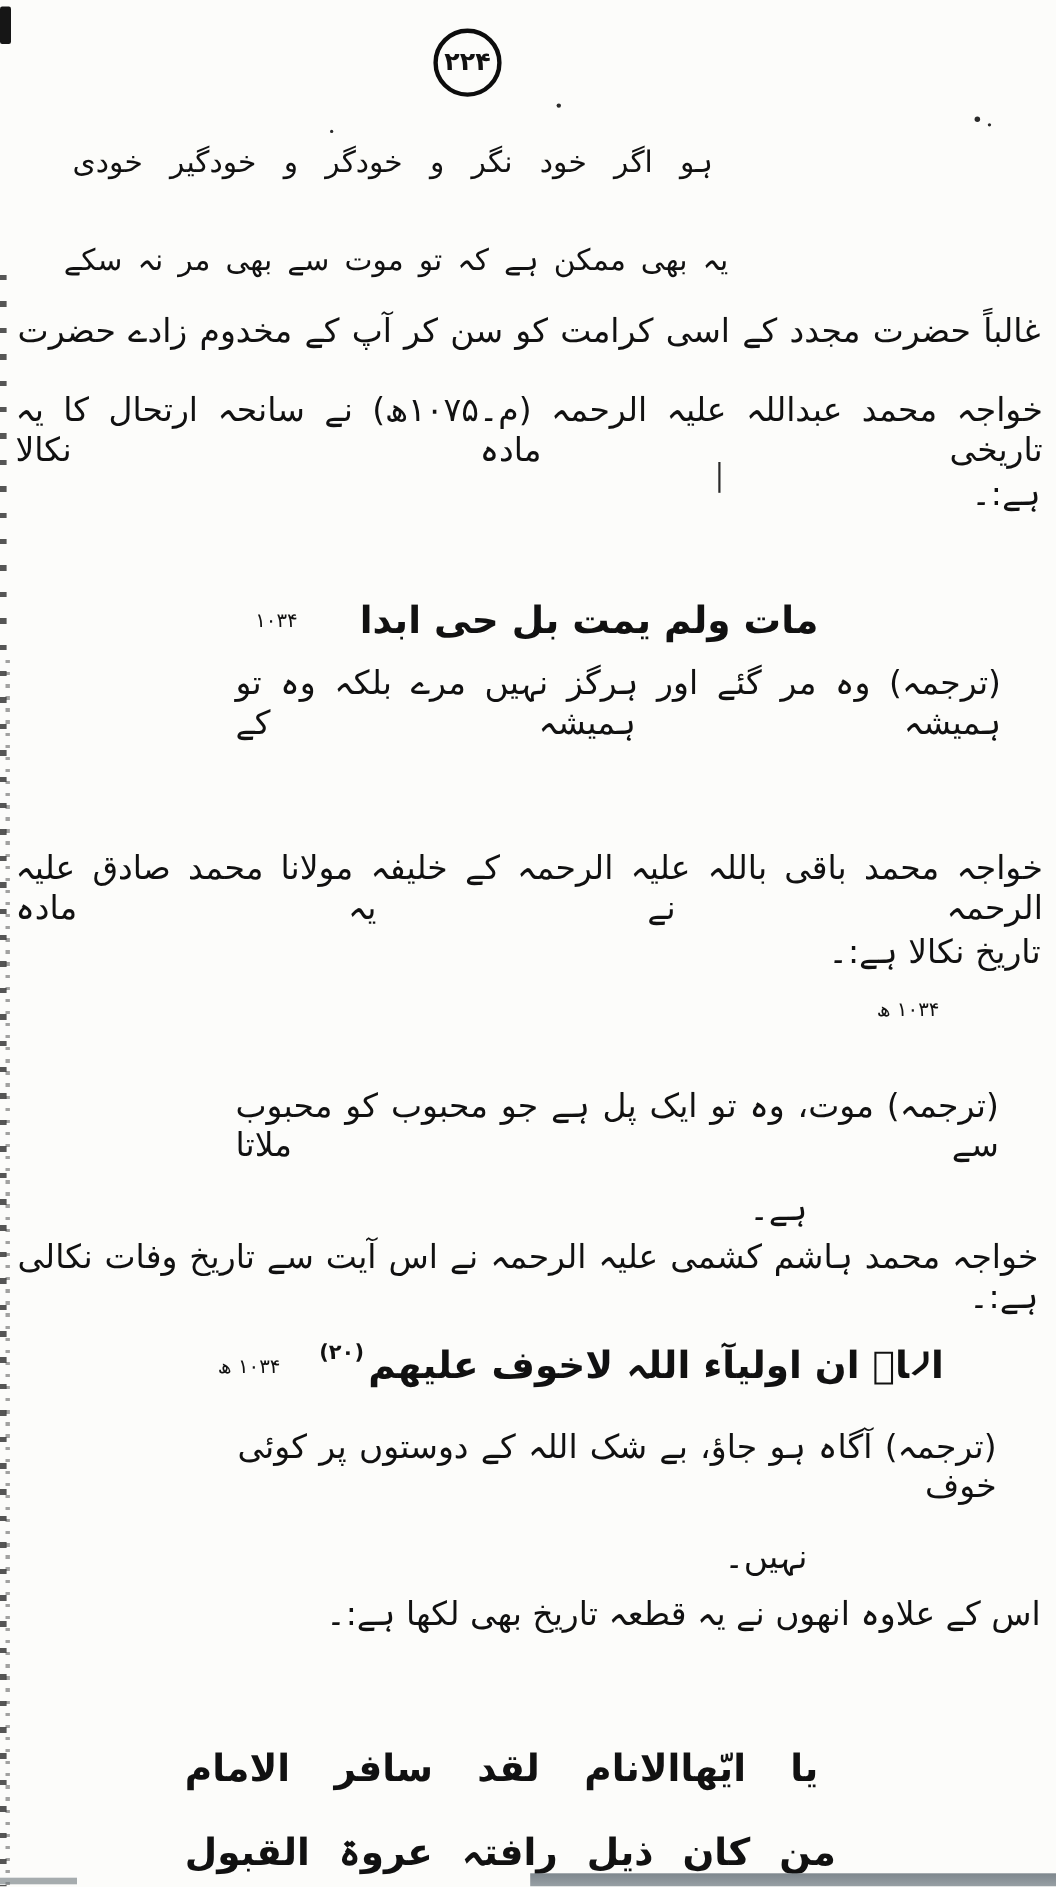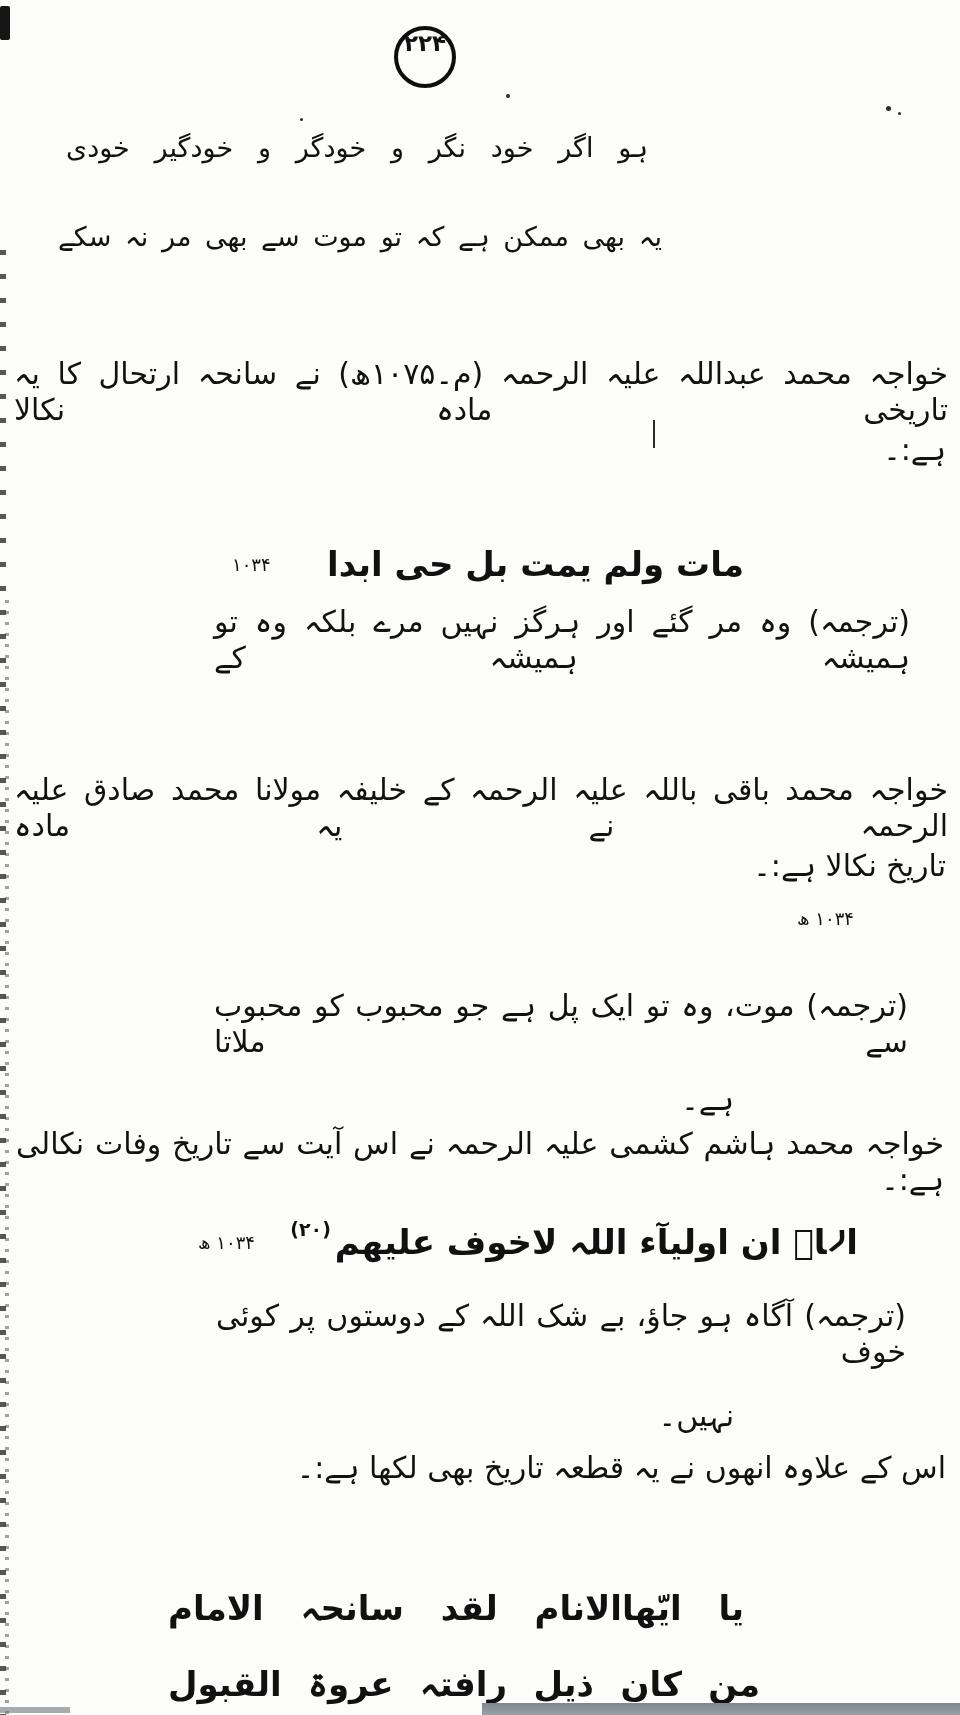--- a/index.html
+++ b/index.html
@@ -16,21 +16,21 @@
   .prose{font-size:30px;}
   .verse{font-size:27px;}
   .naskh{font-weight:700;font-size:34px;}
   .naskh sup{font-size:19px;font-weight:700;position:relative;top:-6px;padding:0 4px;}
   .year{font-weight:400;font-size:18px;align-self:center;}
   .tarikh-row{display:flex;justify-content:space-between;align-items:flex-end;direction:rtl;}
   
   .pagenum-circle{
     position:absolute;top:26px;left:394px;width:54px;height:54px;
     border:4px solid #0d0d0d;border-radius:50%;
-    display:flex;justify-content:center;
+    display:flex;align-items:center;justify-content:center;
     font-weight:700;font-size:23px;
   }
   
   .qita-line{display:flex;justify-content:space-between;direction:rtl;font-weight:700;font-size:34px;}
   
   .edge-speckle-a{
     position:absolute;left:0;top:250px;bottom:0;width:6px;opacity:.75;
     background:repeating-linear-gradient(to bottom,#1e1e1e 0 5px,transparent 5px 24px);
   }
   .edge-speckle-b{
@@ -49,20 +49,21 @@
 
 <div class="page">
 
   <div class="pagenum-circle">
     <span>۲۲۴</span>
   </div>
 
   <div class="line verse jline" style="top:132px;left:66px;width:582px;">ہو اگر خود نگر و خودگر و خودگیر خودی</div>
   <div class="line verse jline" style="top:204px;left:58px;width:604px;margin-top:17px;">یہ بھی ممکن ہے کہ تو موت سے بھی مر نہ سکے</div>
 
+  <div class="line prose jline" style="top:284px;right:14px;width:930px;">غالباً حضرت مجدد کے اسی کرامت کو سن کر آپ کے مخدوم زادے حضرت</div>
   <div class="line prose jline" style="top:356px;right:12px;width:934px;">خواجہ محمد عبداللہ علیہ الرحمہ (م۔۱۰۷۵ھ) نے سانحہ ارتحال کا یہ تاریخی مادہ نکالا</div>
   <div class="line prose rline" style="top:432px;right:14px;width:200px;">ہے:۔</div>
 
   <div class="line tarikh-row" style="top:544px;right:216px;width:512px;">
     <span class="naskh">مات ولم یمت بل حی ابدا</span>
     <span class="year">۱۰۳۴</span>
   </div>
 
   <div class="line prose jline" style="top:604px;right:50px;width:696px;">(ترجمہ) وہ مر گئے اور ہرگز نہیں مرے بلکہ وہ تو ہمیشہ ہمیشہ کے</div>
 
@@ -87,21 +88,21 @@
 
   <div class="line prose jline" style="top:1298px;right:54px;width:690px;">(ترجمہ) آگاہ ہو جاؤ، بے شک اللہ کے دوستوں پر کوئی خوف</div>
   <div class="line prose rline" style="top:1398px;right:226px;width:140px;">نہیں۔</div>
 
   <div class="line prose rline" style="top:1450px;right:14px;width:660px;">اس کے علاوہ انھوں نے یہ قطعہ تاریخ بھی لکھا ہے:۔</div>
 
   <div class="line qita-line" style="top:1588px;left:168px;width:576px;">
     <span>یا</span>
     <span>ایّھاالانام</span>
     <span>لقد</span>
-    <span>سانحہ</span>
+    <span>سافر</span>
     <span>الامام</span>
   </div>
   <div class="line qita-line" style="top:1664px;left:168px;width:592px;">
     <span>من</span>
     <span>کان</span>
     <span>ذیل</span>
     <span>رافتہ</span>
     <span>عروۃ</span>
     <span>القبول</span>
   </div>

